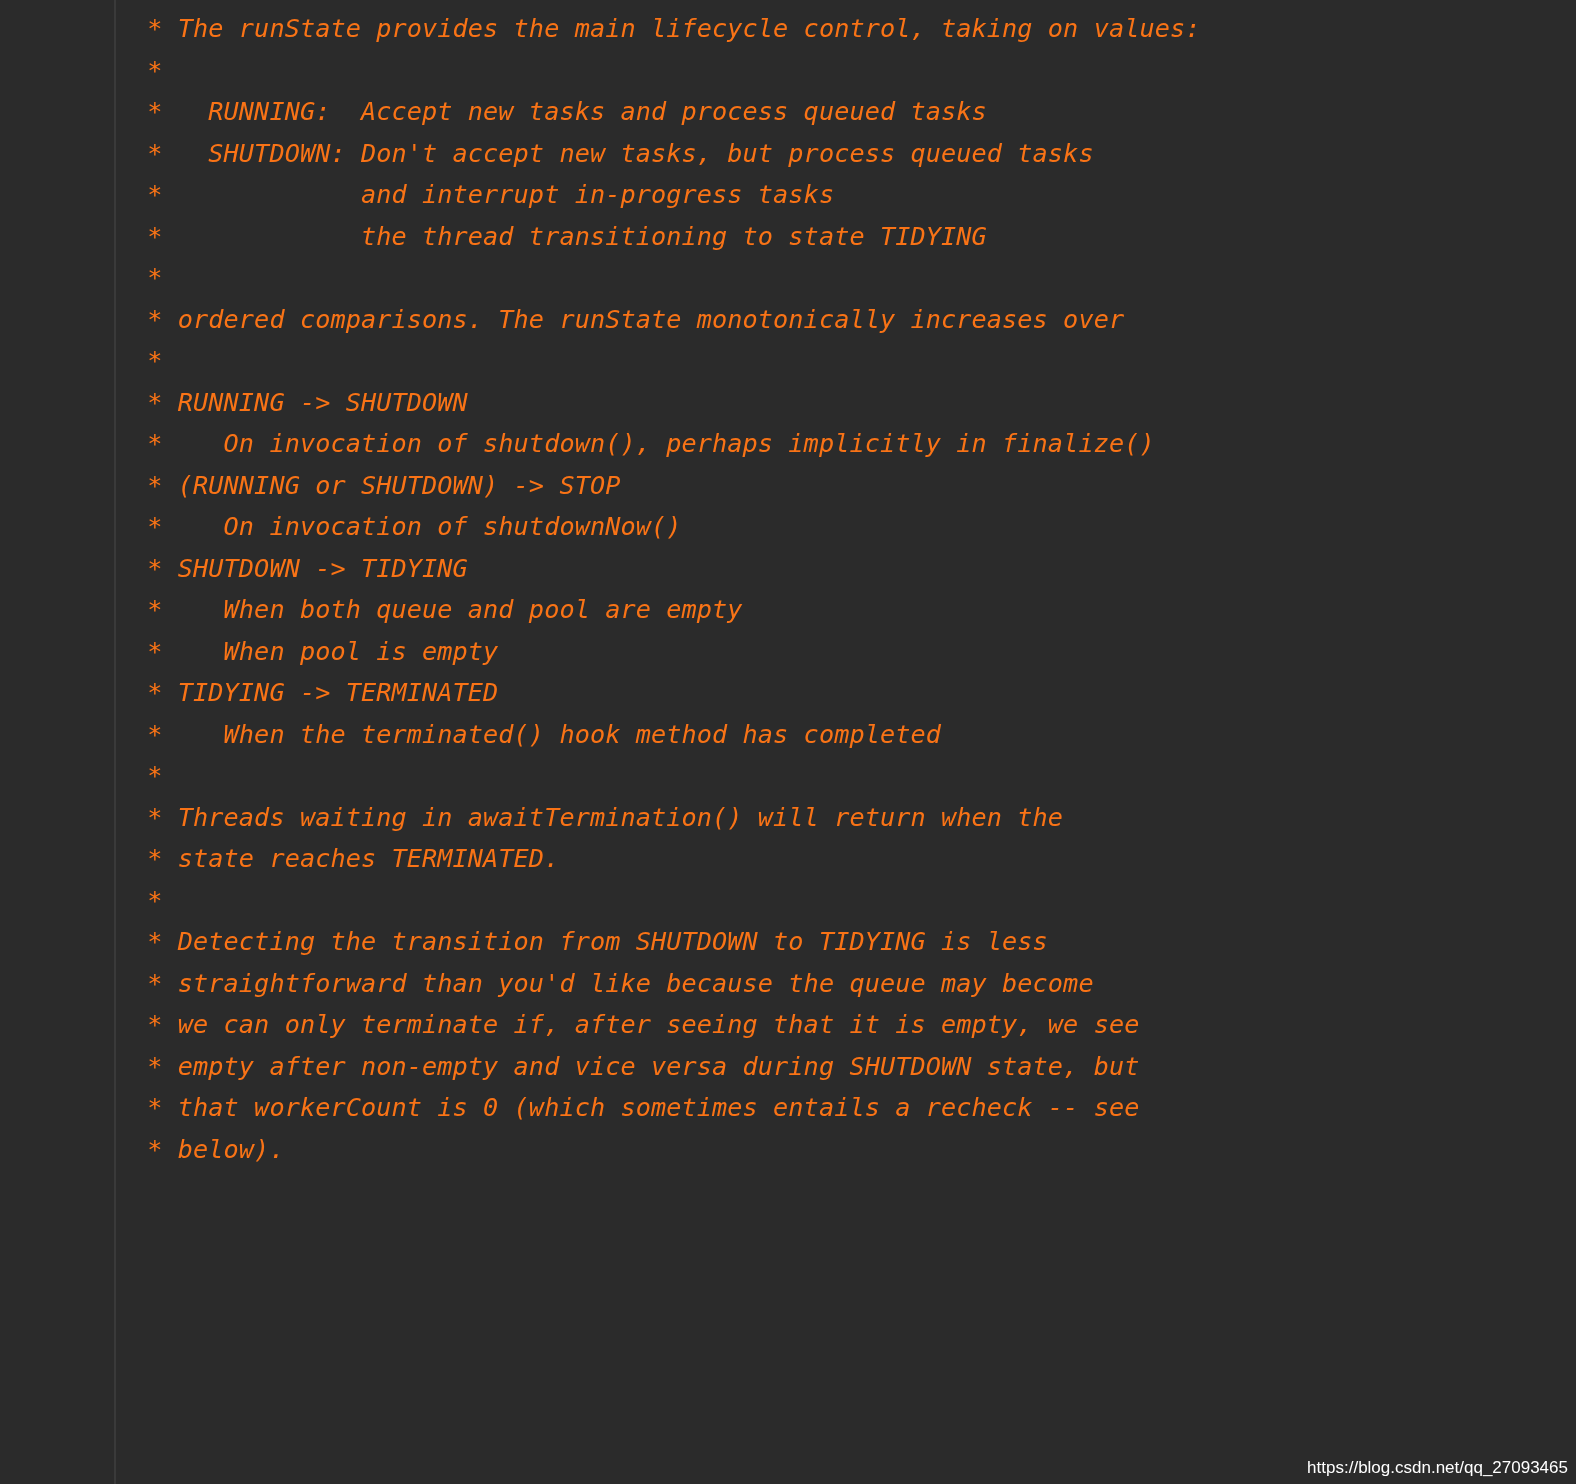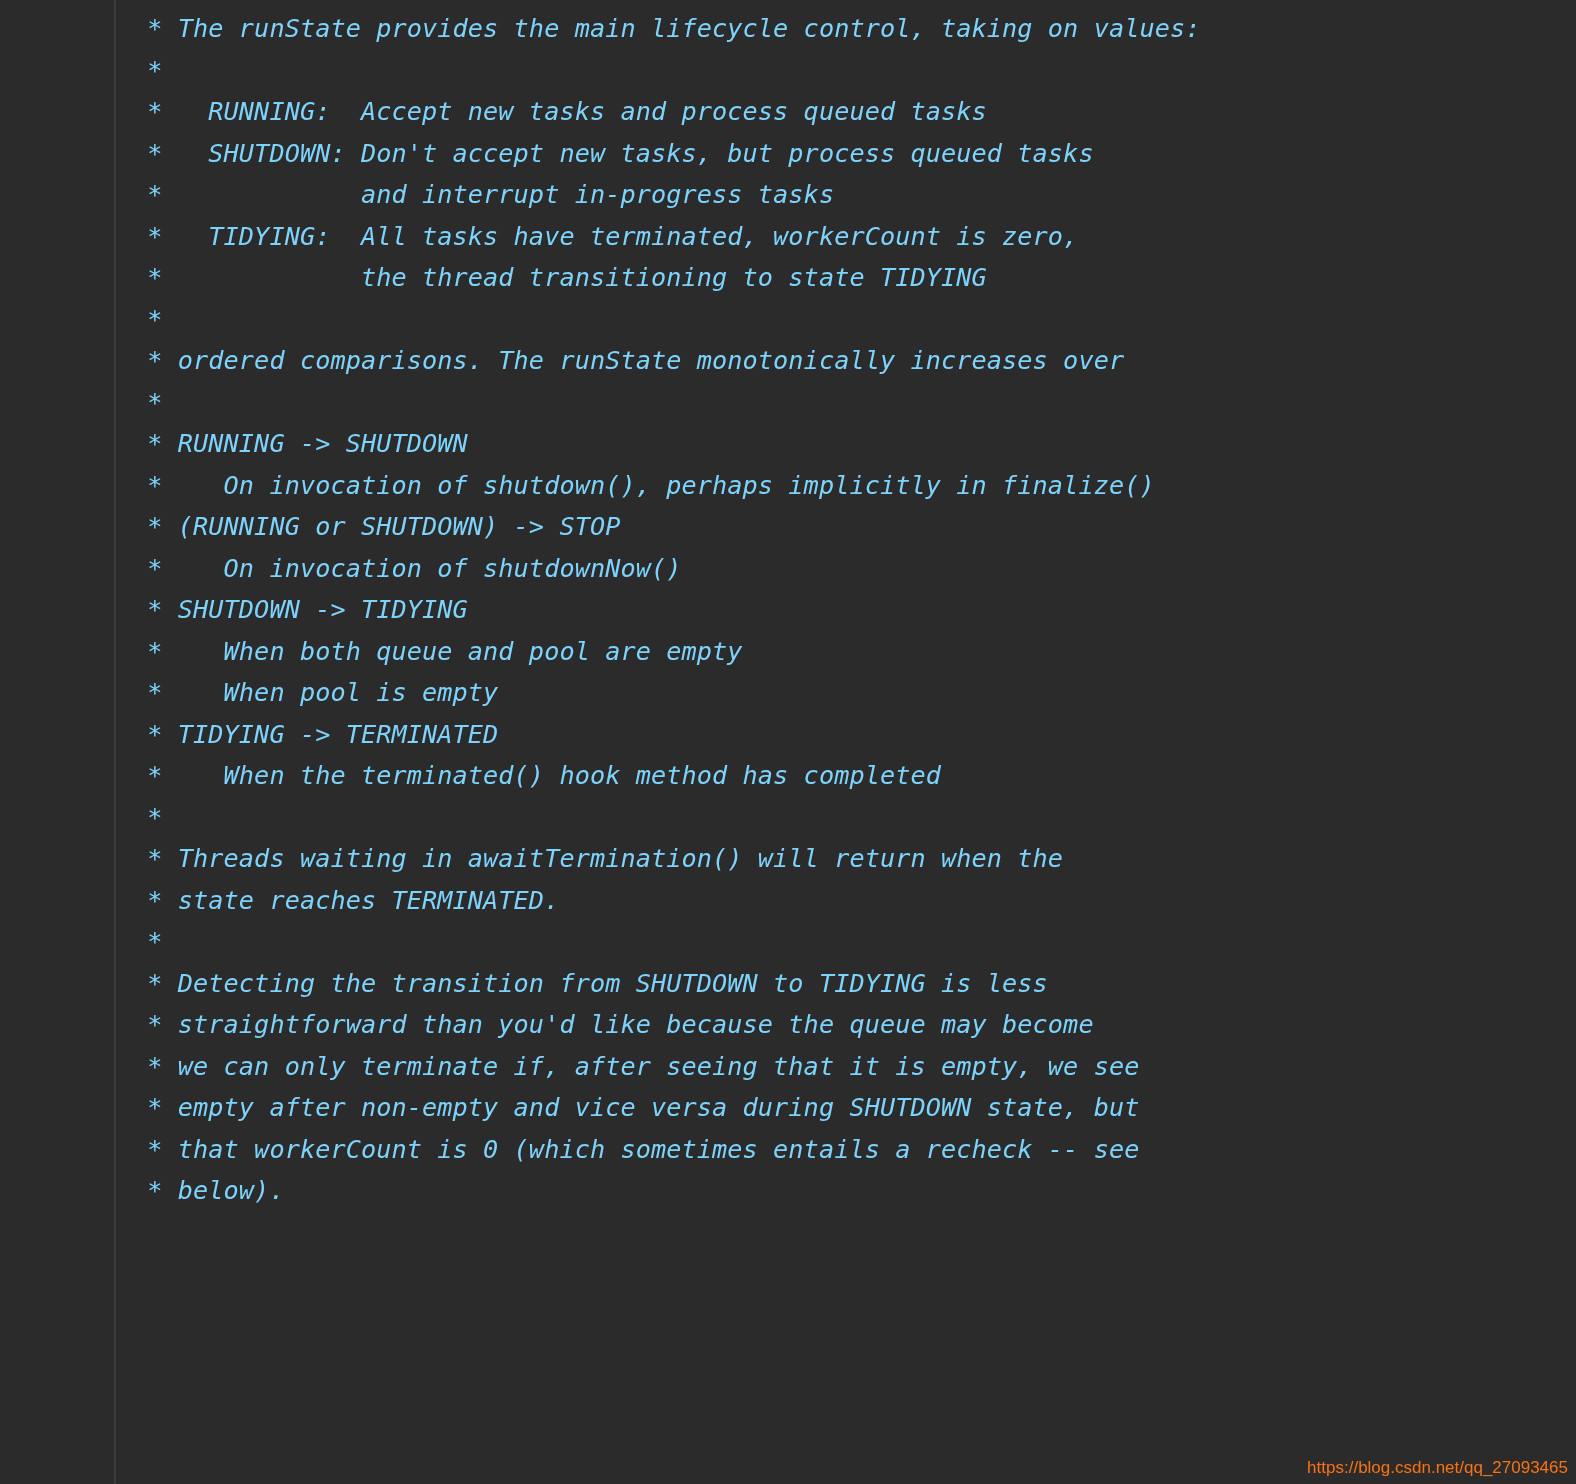--- a/index.html
+++ b/index.html
@@ -27,40 +27,40 @@
   }
   .code-area {
     flex: 1;
     padding: 8px 0 0 16px;
     background: #2b2b2b;
     position: relative;
   }
   .code-line {
     font-size: 25.2px;
     line-height: 41.5px;
-    color: #7dd3fc;
+    color: #f97316;
     font-style: italic;
     white-space: pre;
     letter-spacing: 0.1px;
   }
   .top-blue {
     position: absolute;
     top: 0;
     right: 3px;
     height: 3px;
     width: 354px;
     background: #4a88c7;
   }
   .watermark {
     position: absolute;
     right: 8px;
     bottom: 6px;
     font-family: Arial, sans-serif;
     font-size: 17px;
-    color: #f97316;
+    color: #ffffff;
     font-style: normal;
   }
   .scrollbar-track {
     position: absolute;
     right: 0;
     top: 0;
     width: 3px;
     height: 100%;
     background: transparent;
   }
@@ -71,21 +71,20 @@
 <div class="editor-wrap">
   <div class="top-blue"></div>
   <div class="gutter"></div>
   <div class="divider"></div>
   <div class="code-area">
     <div class="code-line"> * The runState provides the main lifecycle control, taking on values:</div>
     <div class="code-line"> *</div>
     <div class="code-line"> *   RUNNING:  Accept new tasks and process queued tasks</div>
     <div class="code-line"> *   SHUTDOWN: Don't accept new tasks, but process queued tasks</div>
     <div class="code-line"> *             and interrupt in-progress tasks</div>
-    <div class="code-line"> *   TIDYING:  All tasks have terminated, workerCount is zero,</div>
     <div class="code-line"> *             the thread transitioning to state TIDYING</div>
     <div class="code-line"> *</div>
     <div class="code-line"> * ordered comparisons. The runState monotonically increases over</div>
     <div class="code-line"> *</div>
     <div class="code-line"> * RUNNING -&gt; SHUTDOWN</div>
     <div class="code-line"> *    On invocation of shutdown(), perhaps implicitly in finalize()</div>
     <div class="code-line"> * (RUNNING or SHUTDOWN) -&gt; STOP</div>
     <div class="code-line"> *    On invocation of shutdownNow()</div>
     <div class="code-line"> * SHUTDOWN -&gt; TIDYING</div>
     <div class="code-line"> *    When both queue and pool are empty</div>

